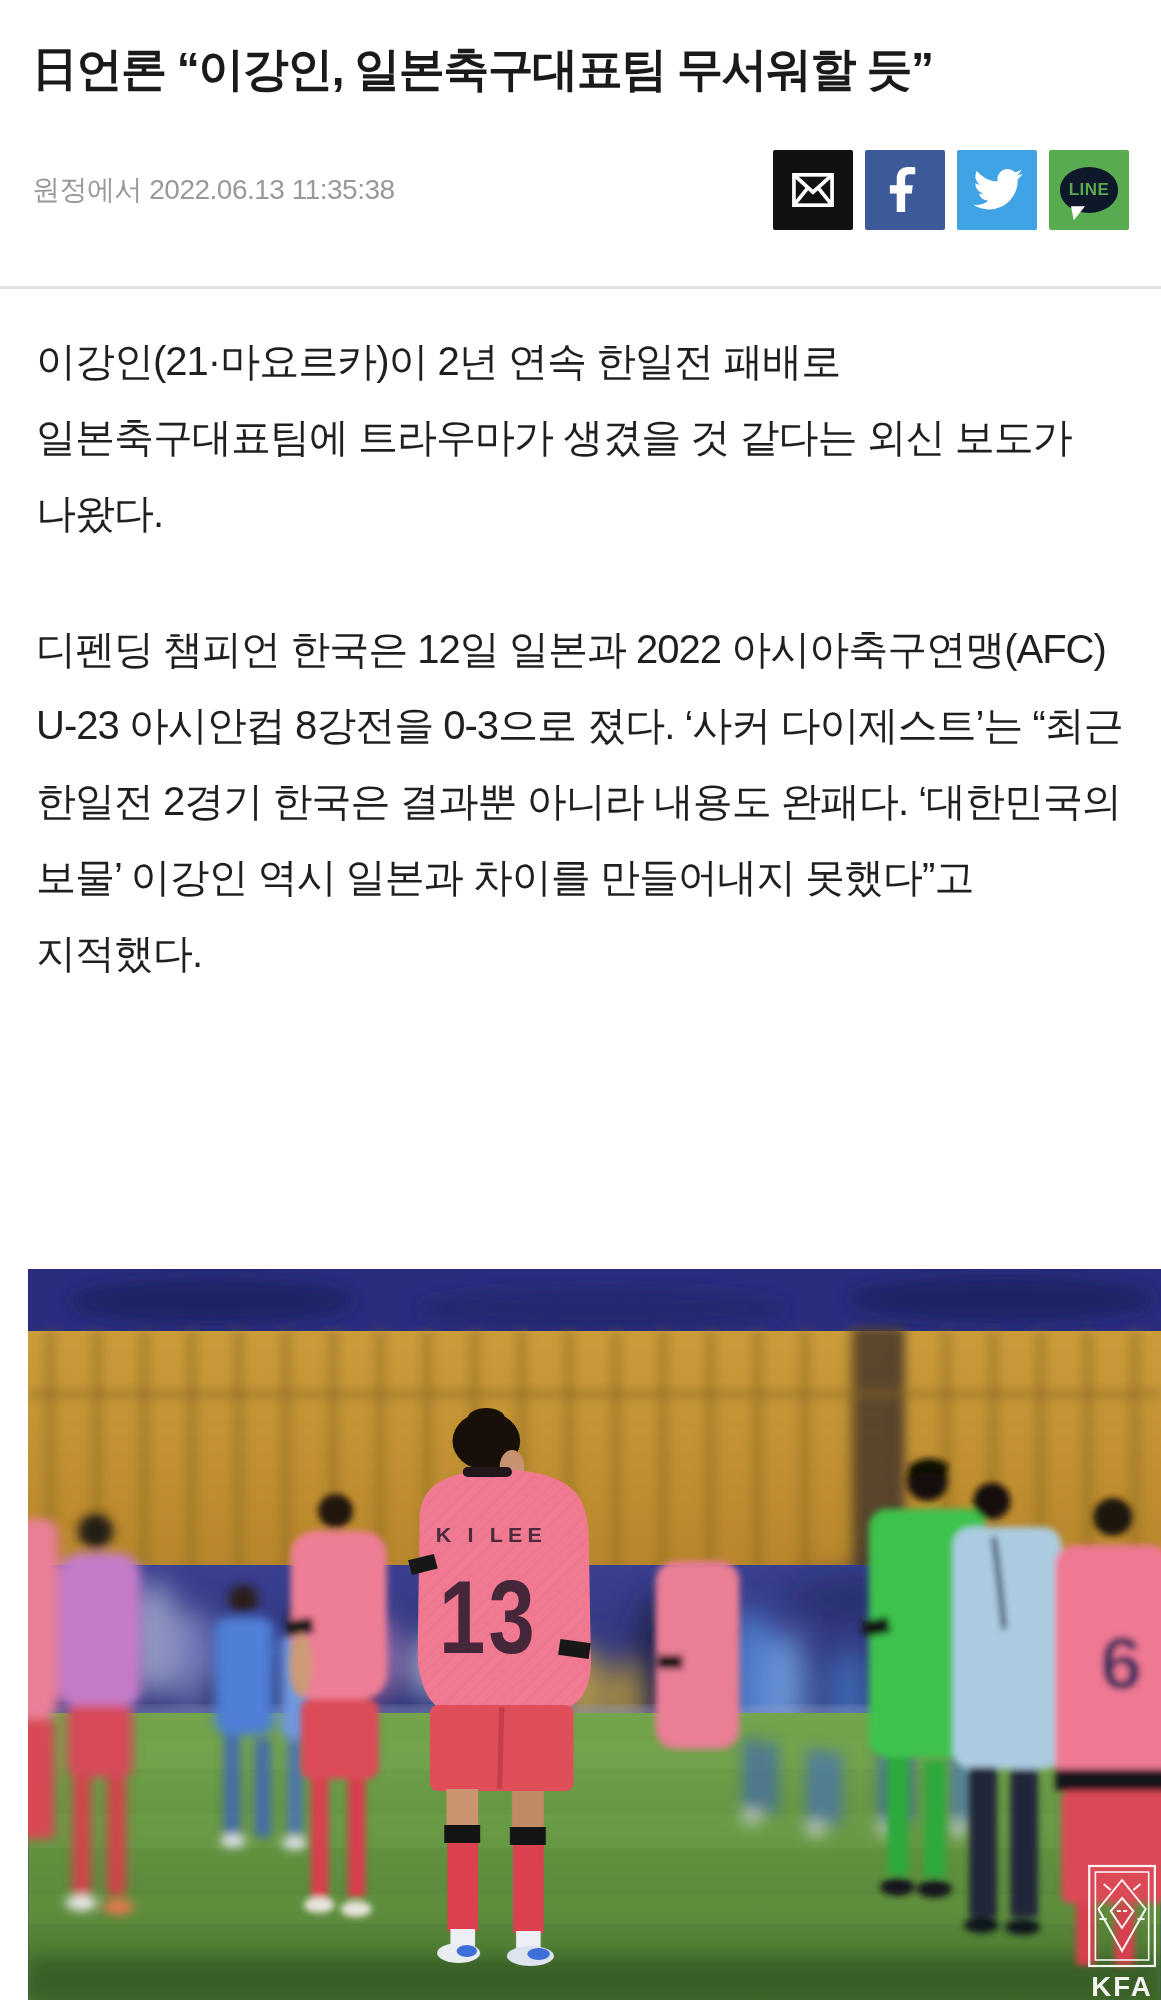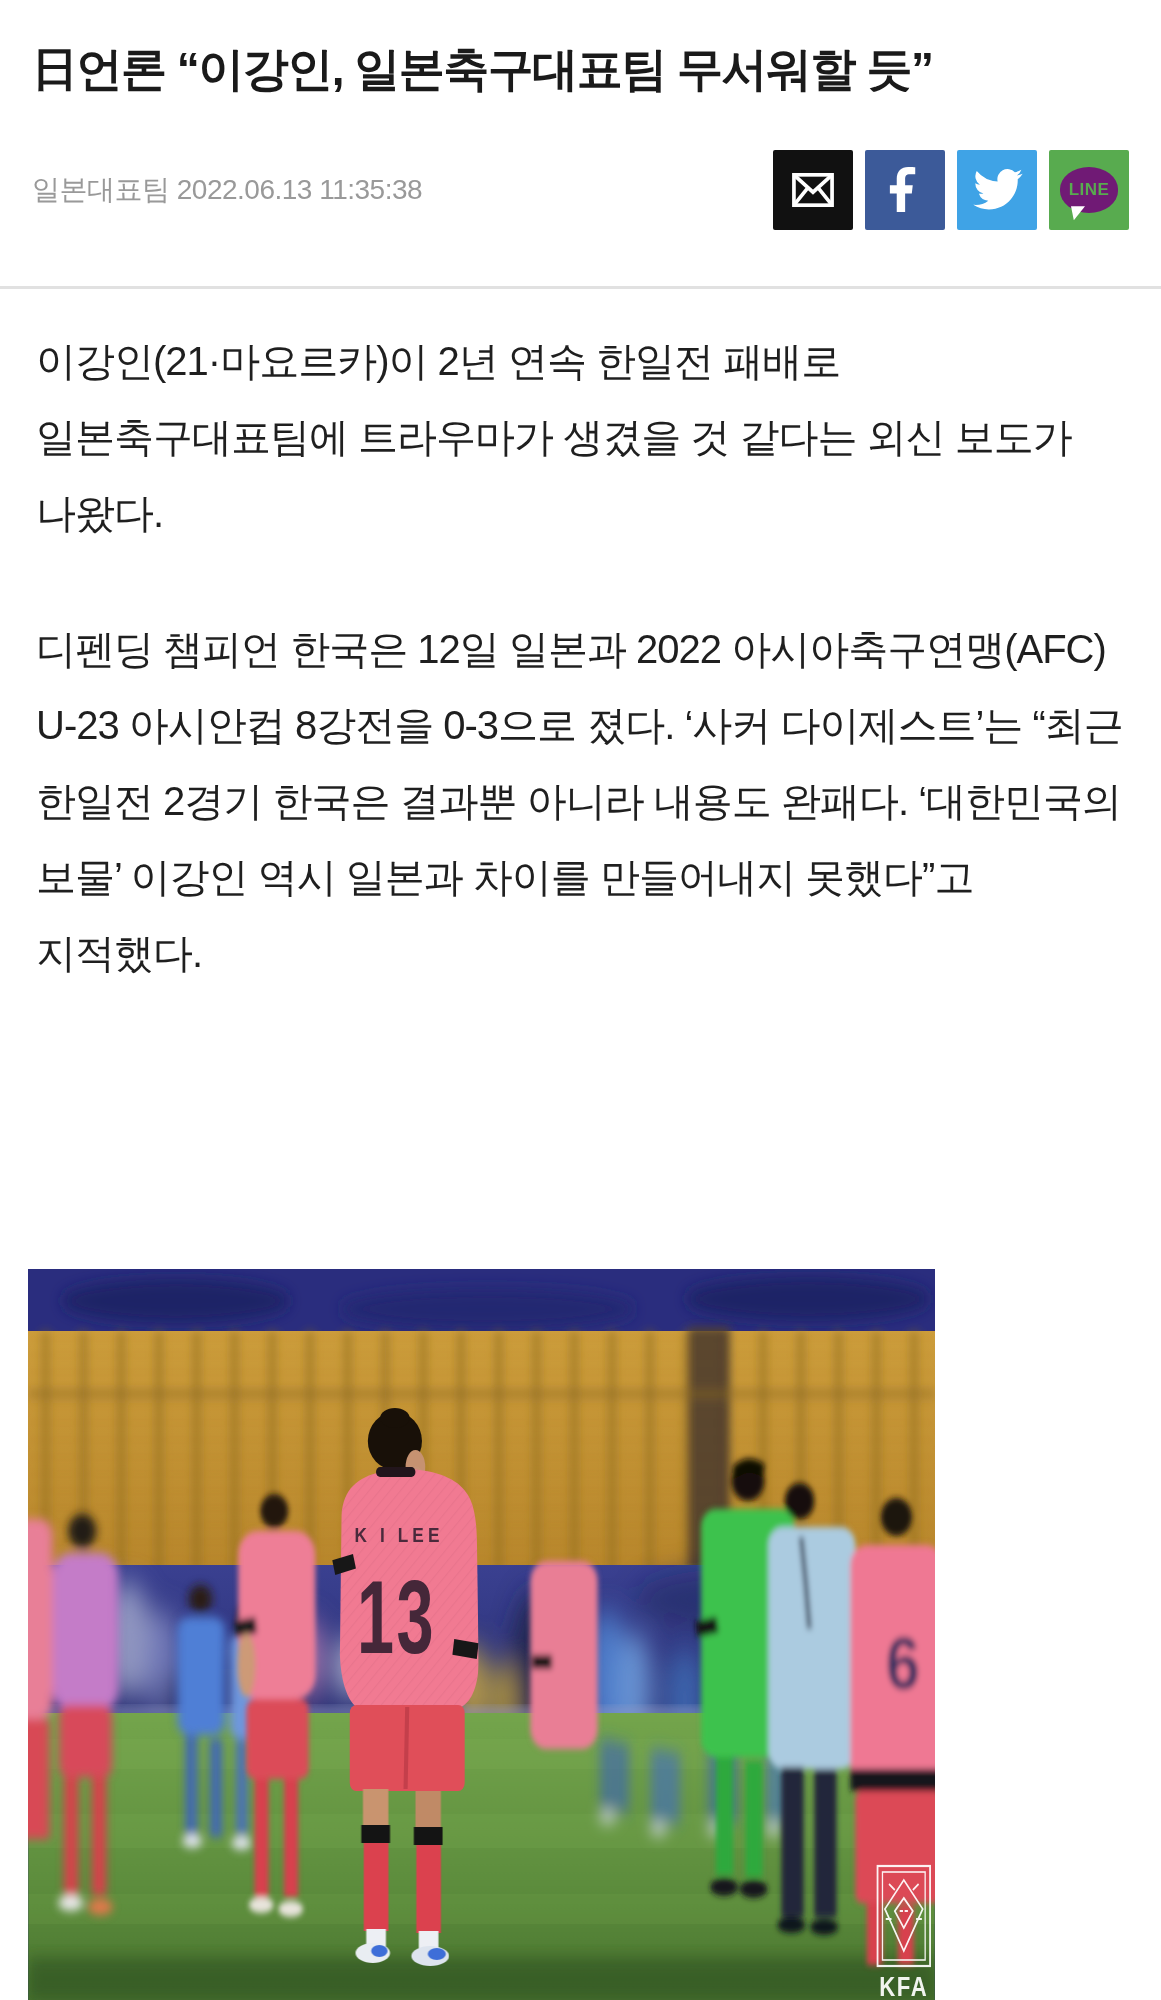--- a/index.html
+++ b/index.html
@@ -24,52 +24,52 @@
   .share-btn {
     width:80px; height:80px; border:none; cursor:pointer;
     display:flex; align-items:center; justify-content:center;
     border-radius:2px; padding:0;
   }
   .share-btn.email { background:#111111; }
   .share-btn.facebook { background:#3c5a99; }
   .share-btn.twitter { background:#3fa3e6; }
   .share-btn.line { background:#58ab4f; }
   .line-bubble {
-    position:relative; width:58px; height:46px; background:#701a75;
+    position:relative; width:58px; height:46px; background:#0f172a;
     border-radius:50% / 48%;
     display:flex; align-items:center; justify-content:center;
   }
   .line-bubble::after {
     content:""; position:absolute; left:11px; bottom:-7px;
     width:14px; height:14px; background:#ffffff;
     clip-path:polygon(0 0, 100% 0, 20% 100%);
   }
   .line-label { font-size:17px; font-weight:700; color:#58ab4f; letter-spacing:0.5px; }
   .divider { margin-top:56px; height:3px; background:#e1e1e1; width:100%; }
   .body { padding:0 36px; margin-top:34px; }
   .body p {
     font-size:40px; line-height:76px; color:#1f1f1f;
     letter-spacing:-1px; margin:0 0 60px 0; word-break:keep-all;
   }
   .photo {
-    position:absolute; left:28px; top:1269px; width:907px; height:731px;
+    position:absolute; left:28px; top:1269px; width:1133px; height:731px;
     overflow:hidden; background:#2a2d7e;
   }
   .photo svg { display:block; width:100%; height:100%; }
 </style>
 </head>
 <body>
 
 <div class="page">
 
   <div class="header">
     <h1 class="title">日언론 “이강인, 일본축구대표팀 무서워할 듯”</h1>
 
     <div class="meta-row">
-      <div class="timestamp"><span>일본대표팀</span>&nbsp;<span>2022.06.13 11:35:38</span></div>
+      <div class="timestamp"><span>원정에서</span>&nbsp;<span>2022.06.13 11:35:38</span></div>
 
       <div class="share">
         <button class="share-btn email">
           <svg width="52" height="52" viewBox="0 0 24 24">
             <rect x="3.2" y="5" width="17.6" height="14" fill="none" stroke="#ffffff" stroke-width="1.7"></rect>
             <path d="M3.2 5 L12 13 L20.8 5 M3.2 19 L9.6 11 M20.8 19 L14.4 11" fill="none" stroke="#ffffff" stroke-width="1.7"></path>
           </svg>
         </button>
         <button class="share-btn facebook">
           <svg width="52" height="52" viewBox="0 0 24 24">

